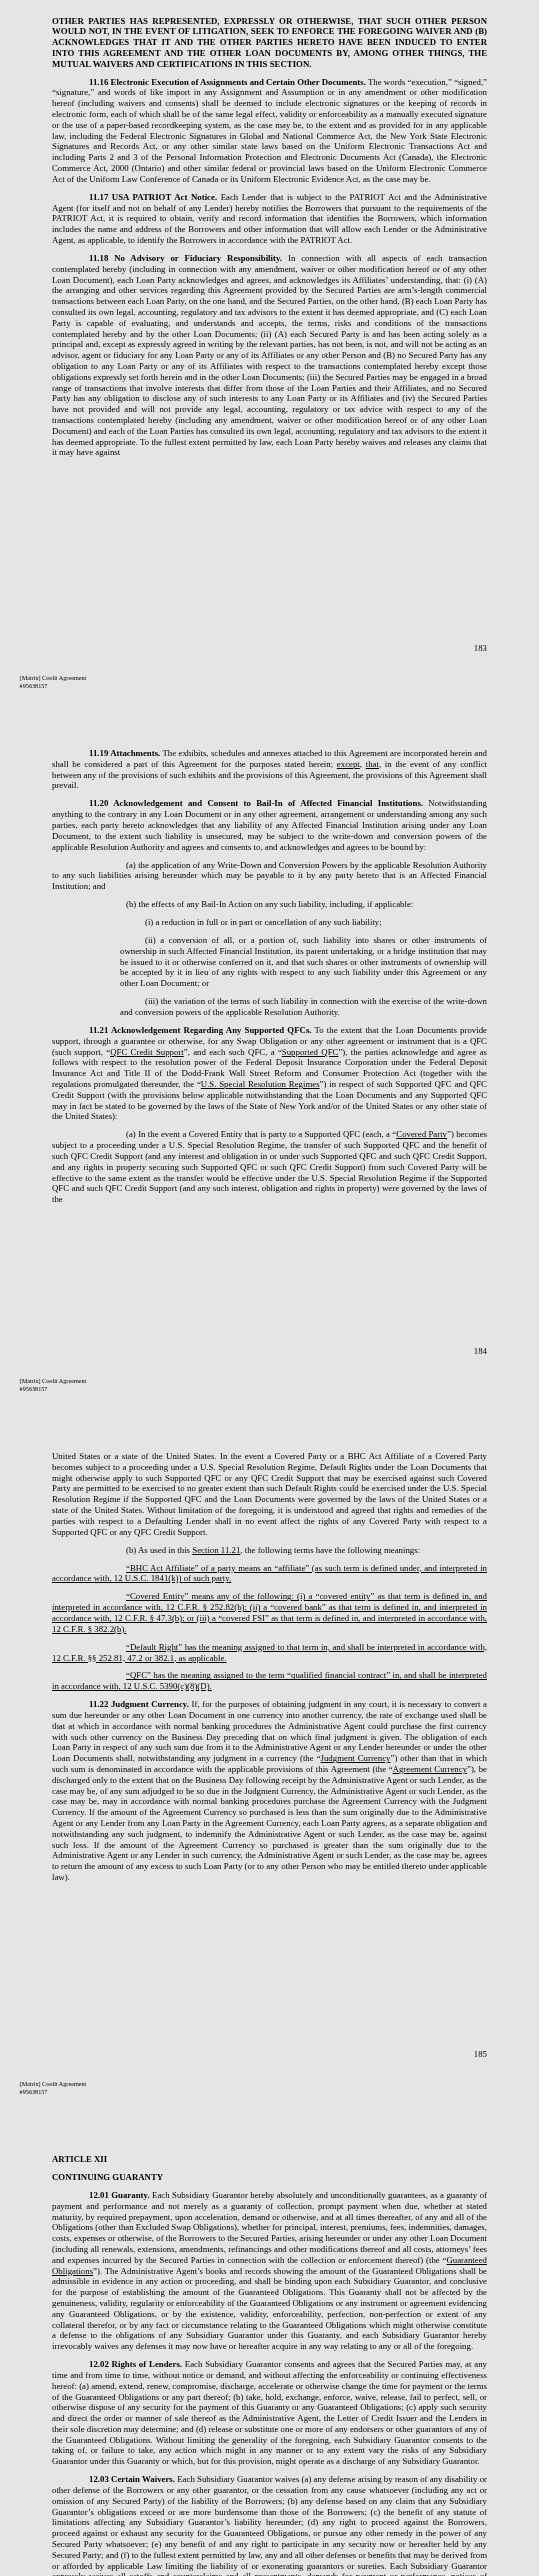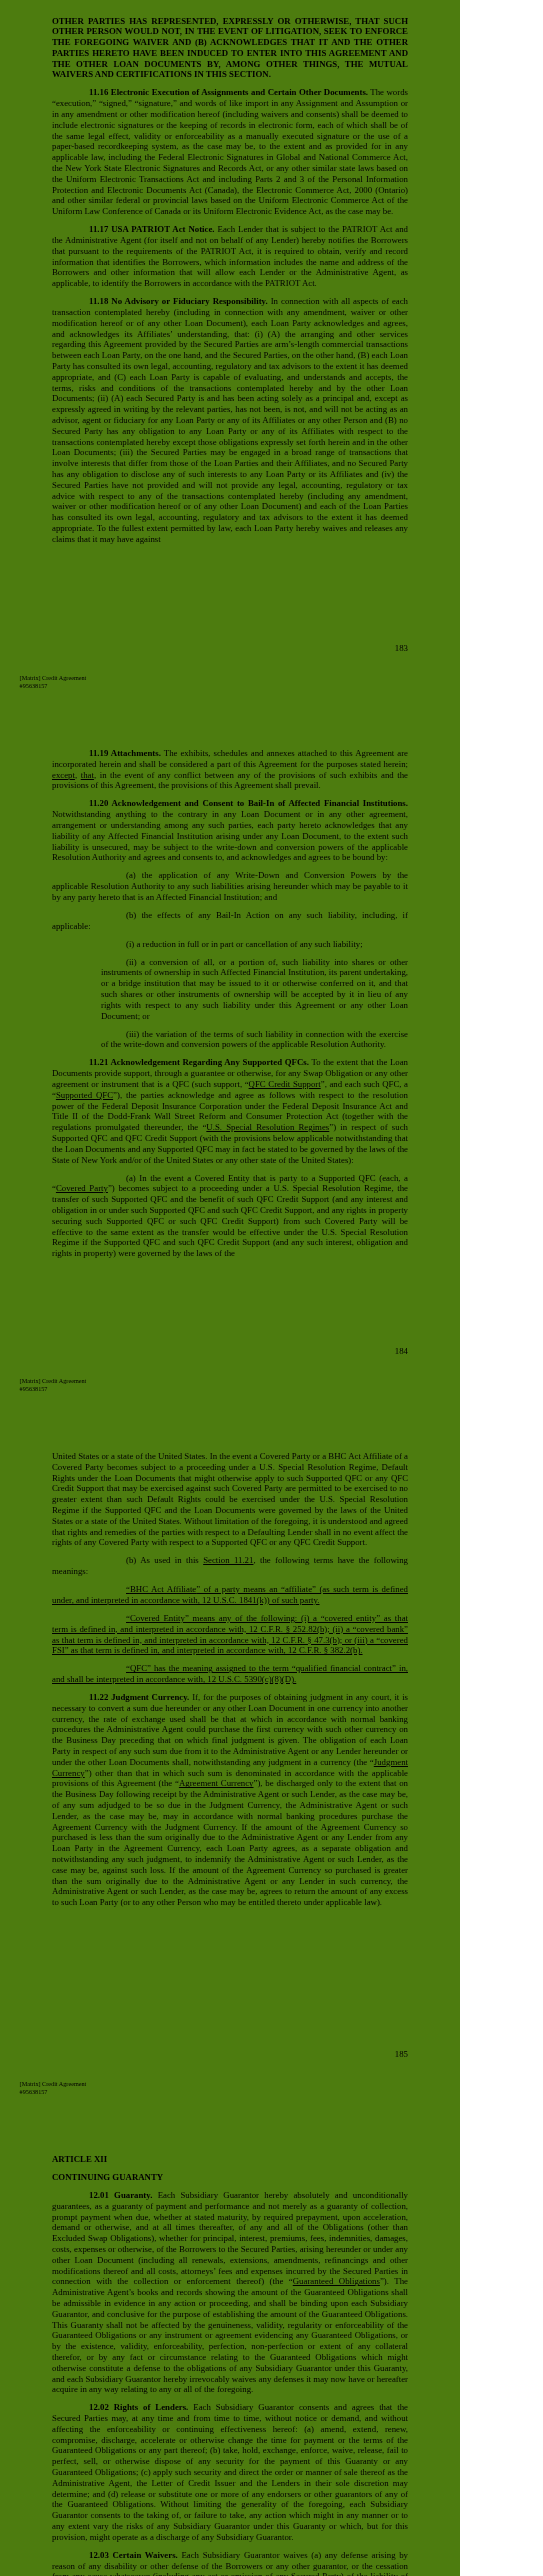--- a/index.html
+++ b/index.html
@@ -10,41 +10,41 @@
   body {
     width: 544px;
     font-family: "Liberation Serif", "DejaVu Serif", serif;
     color: #000000;
   }
   .doc {
     width: 544px;
   }
   .page {
     position: relative;
-    width: 460px;
+    width: 539px;
     height: 703px;
     box-sizing: border-box;
     padding: 45px 52px 0 52px;
     overflow: hidden;
-    background: #4d7c0f;
+    background: #e5e5e5;
   }
   .page.page-1 {
     padding-top: 15.5px;
   }
   .para {
     margin: 0 0 7.2px 0;
     text-align: justify;
     font-size: 8.8px;
     line-height: 10.8px;
   }
   .para.cont   { text-indent: 0; }
   .para.body   { text-indent: 37px; }
   .para.sub    { text-indent: 74px; }
   .para.def    { text-indent: 74px; text-decoration: underline; }
-  .para.rom    { margin-left: 49px; text-indent: 25px; }
+  .para.rom    { margin-left: 68px; text-indent: 25px; }
   .para.center { text-indent: 0; }
   .run-n  { font-weight: normal; }
   .run-b  { font-weight: bold; }
   .run-u  { text-decoration: underline; }
   .pageno {
     position: absolute;
     bottom: 49px;
     left: 52px;
     right: 52px;
     text-align: right;
@@ -97,20 +97,21 @@
       <div>#95638157</div>
     </div>
   </section>
 
   <section class="page page-3">
     <div class="content">
         <p class="para cont"><span class="run-n">United States or a state of the United States. In the event a Covered Party or a BHC Act Affiliate of a Covered Party becomes subject to a proceeding under a U.S. Special Resolution Regime, Default Rights under the Loan Documents that might otherwise apply to such Supported QFC or any QFC Credit Support that may be exercised against such Covered Party are permitted to be exercised to no greater extent than such Default Rights could be exercised under the U.S. Special Resolution Regime if the Supported QFC and the Loan Documents were governed by the laws of the United States or a state of the United States.  Without limitation of the foregoing, it is understood and agreed that rights and remedies of the parties with respect to a Defaulting Lender shall in no event affect the rights of any Covered Party with respect to a Supported QFC or any QFC Credit Support.</span></p>
         <p class="para sub"><span class="run-n">(b) As used in this </span><span class="run-u">Section 11.21</span><span class="run-n">, the following terms have the following meanings:</span></p>
         <p class="para def"><span class="run-n">“</span><span class="run-u">BHC Act Affiliate</span><span class="run-n">” of a party means an “affiliate” (as such term is defined under, and interpreted in accordance with, 12 U.S.C. 1841(k)) of such party.</span></p>
         <p class="para def"><span class="run-n">“</span><span class="run-u">Covered Entity</span><span class="run-n">” means any of the following: (i) a “covered entity” as that term is defined in, and interpreted in accordance with, 12 C.F.R. § 252.82(b); (ii) a “covered bank” as that term is defined in, and interpreted in accordance with, 12 C.F.R. § 47.3(b); or (iii) a “covered FSI” as that term is defined in, and interpreted in accordance with, 12 C.F.R. § 382.2(b).</span></p>
+        <p class="para def"><span class="run-n">“</span><span class="run-u">Default Right</span><span class="run-n">” has the meaning assigned to that term in, and shall be interpreted in accordance with, 12 C.F.R. §§ 252.81, 47.2 or 382.1, as applicable.</span></p>
         <p class="para def"><span class="run-n">“</span><span class="run-u">QFC</span><span class="run-n">” has the meaning assigned to the term “qualified financial contract” in, and shall be interpreted in accordance with, 12 U.S.C. 5390(c)(8)(D).</span></p>
         <p class="para body"><span class="run-b">11.22 Judgment Currency.</span><span class="run-n">  If, for the purposes of obtaining judgment in any court, it is necessary to convert a sum due hereunder or any other Loan Document in one currency into another currency, the rate of exchange used shall be that at which in accordance with normal banking procedures the Administrative Agent could purchase the first currency with such other currency on the Business Day preceding that on which final judgment is given.  The obligation of each Loan Party in respect of any such sum due from it to the Administrative Agent or any Lender hereunder or under the other Loan Documents shall, notwithstanding any judgment in a currency (the “</span><span class="run-u">Judgment Currency</span><span class="run-n">”) other than that in which such sum is denominated in accordance with the applicable provisions of this Agreement (the “</span><span class="run-u">Agreement Currency</span><span class="run-n">”), be discharged only to the extent that on the Business Day following receipt by the Administrative Agent or such Lender, as the case may be, of any sum adjudged to be so due in the Judgment Currency, the Administrative Agent or such Lender, as the case may be, may in accordance with normal banking procedures purchase the Agreement Currency with the Judgment Currency.  If the amount of the Agreement Currency so purchased is less than the sum originally due to the Administrative Agent or any Lender from any Loan Party in the Agreement Currency, each Loan Party agrees, as a separate obligation and notwithstanding any such judgment, to indemnify the Administrative Agent or such Lender, as the case may be, against such loss.  If the amount of the Agreement Currency so purchased is greater than the sum originally due to the Administrative Agent or any Lender in such currency, the Administrative Agent or such Lender, as the case may be, agrees to return the amount of any excess to such Loan Party (or to any other Person who may be entitled thereto under applicable law).</span></p>
       </div>
     <div class="pageno">185</div>
     <div class="pagefooter">
       <div>[Matrix] Credit Agreement</div>
       <div>#95638157</div>
     </div>
   </section>
 

